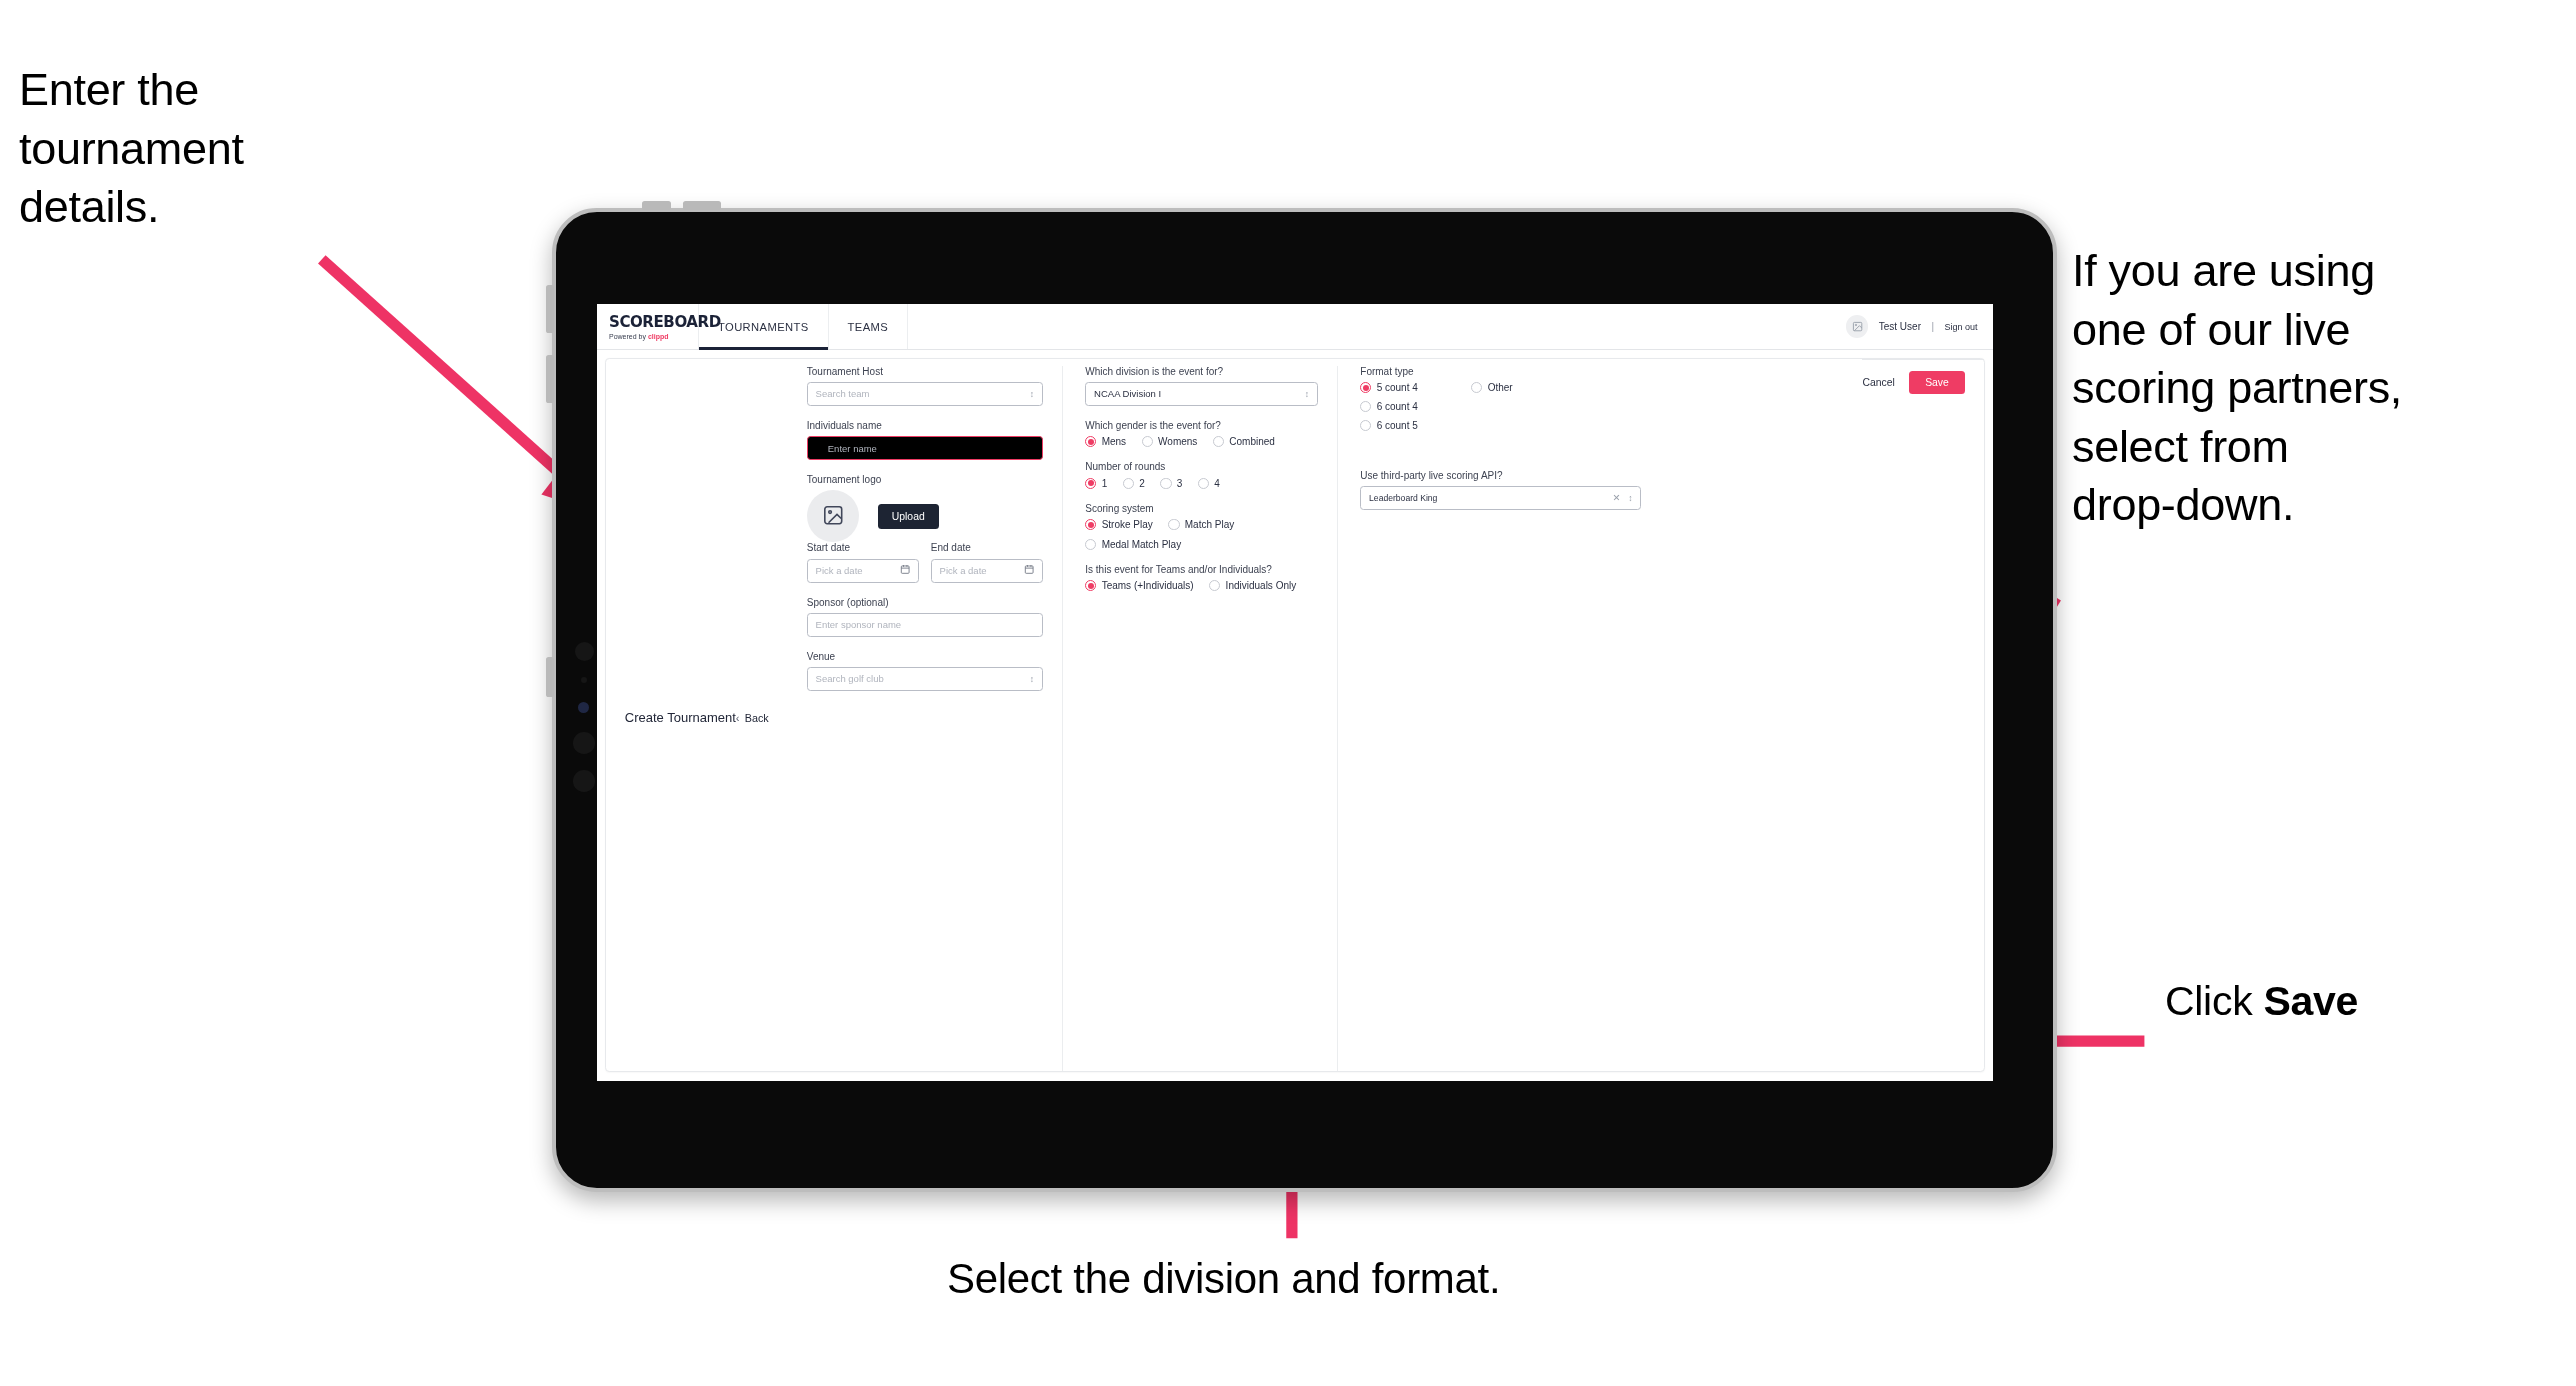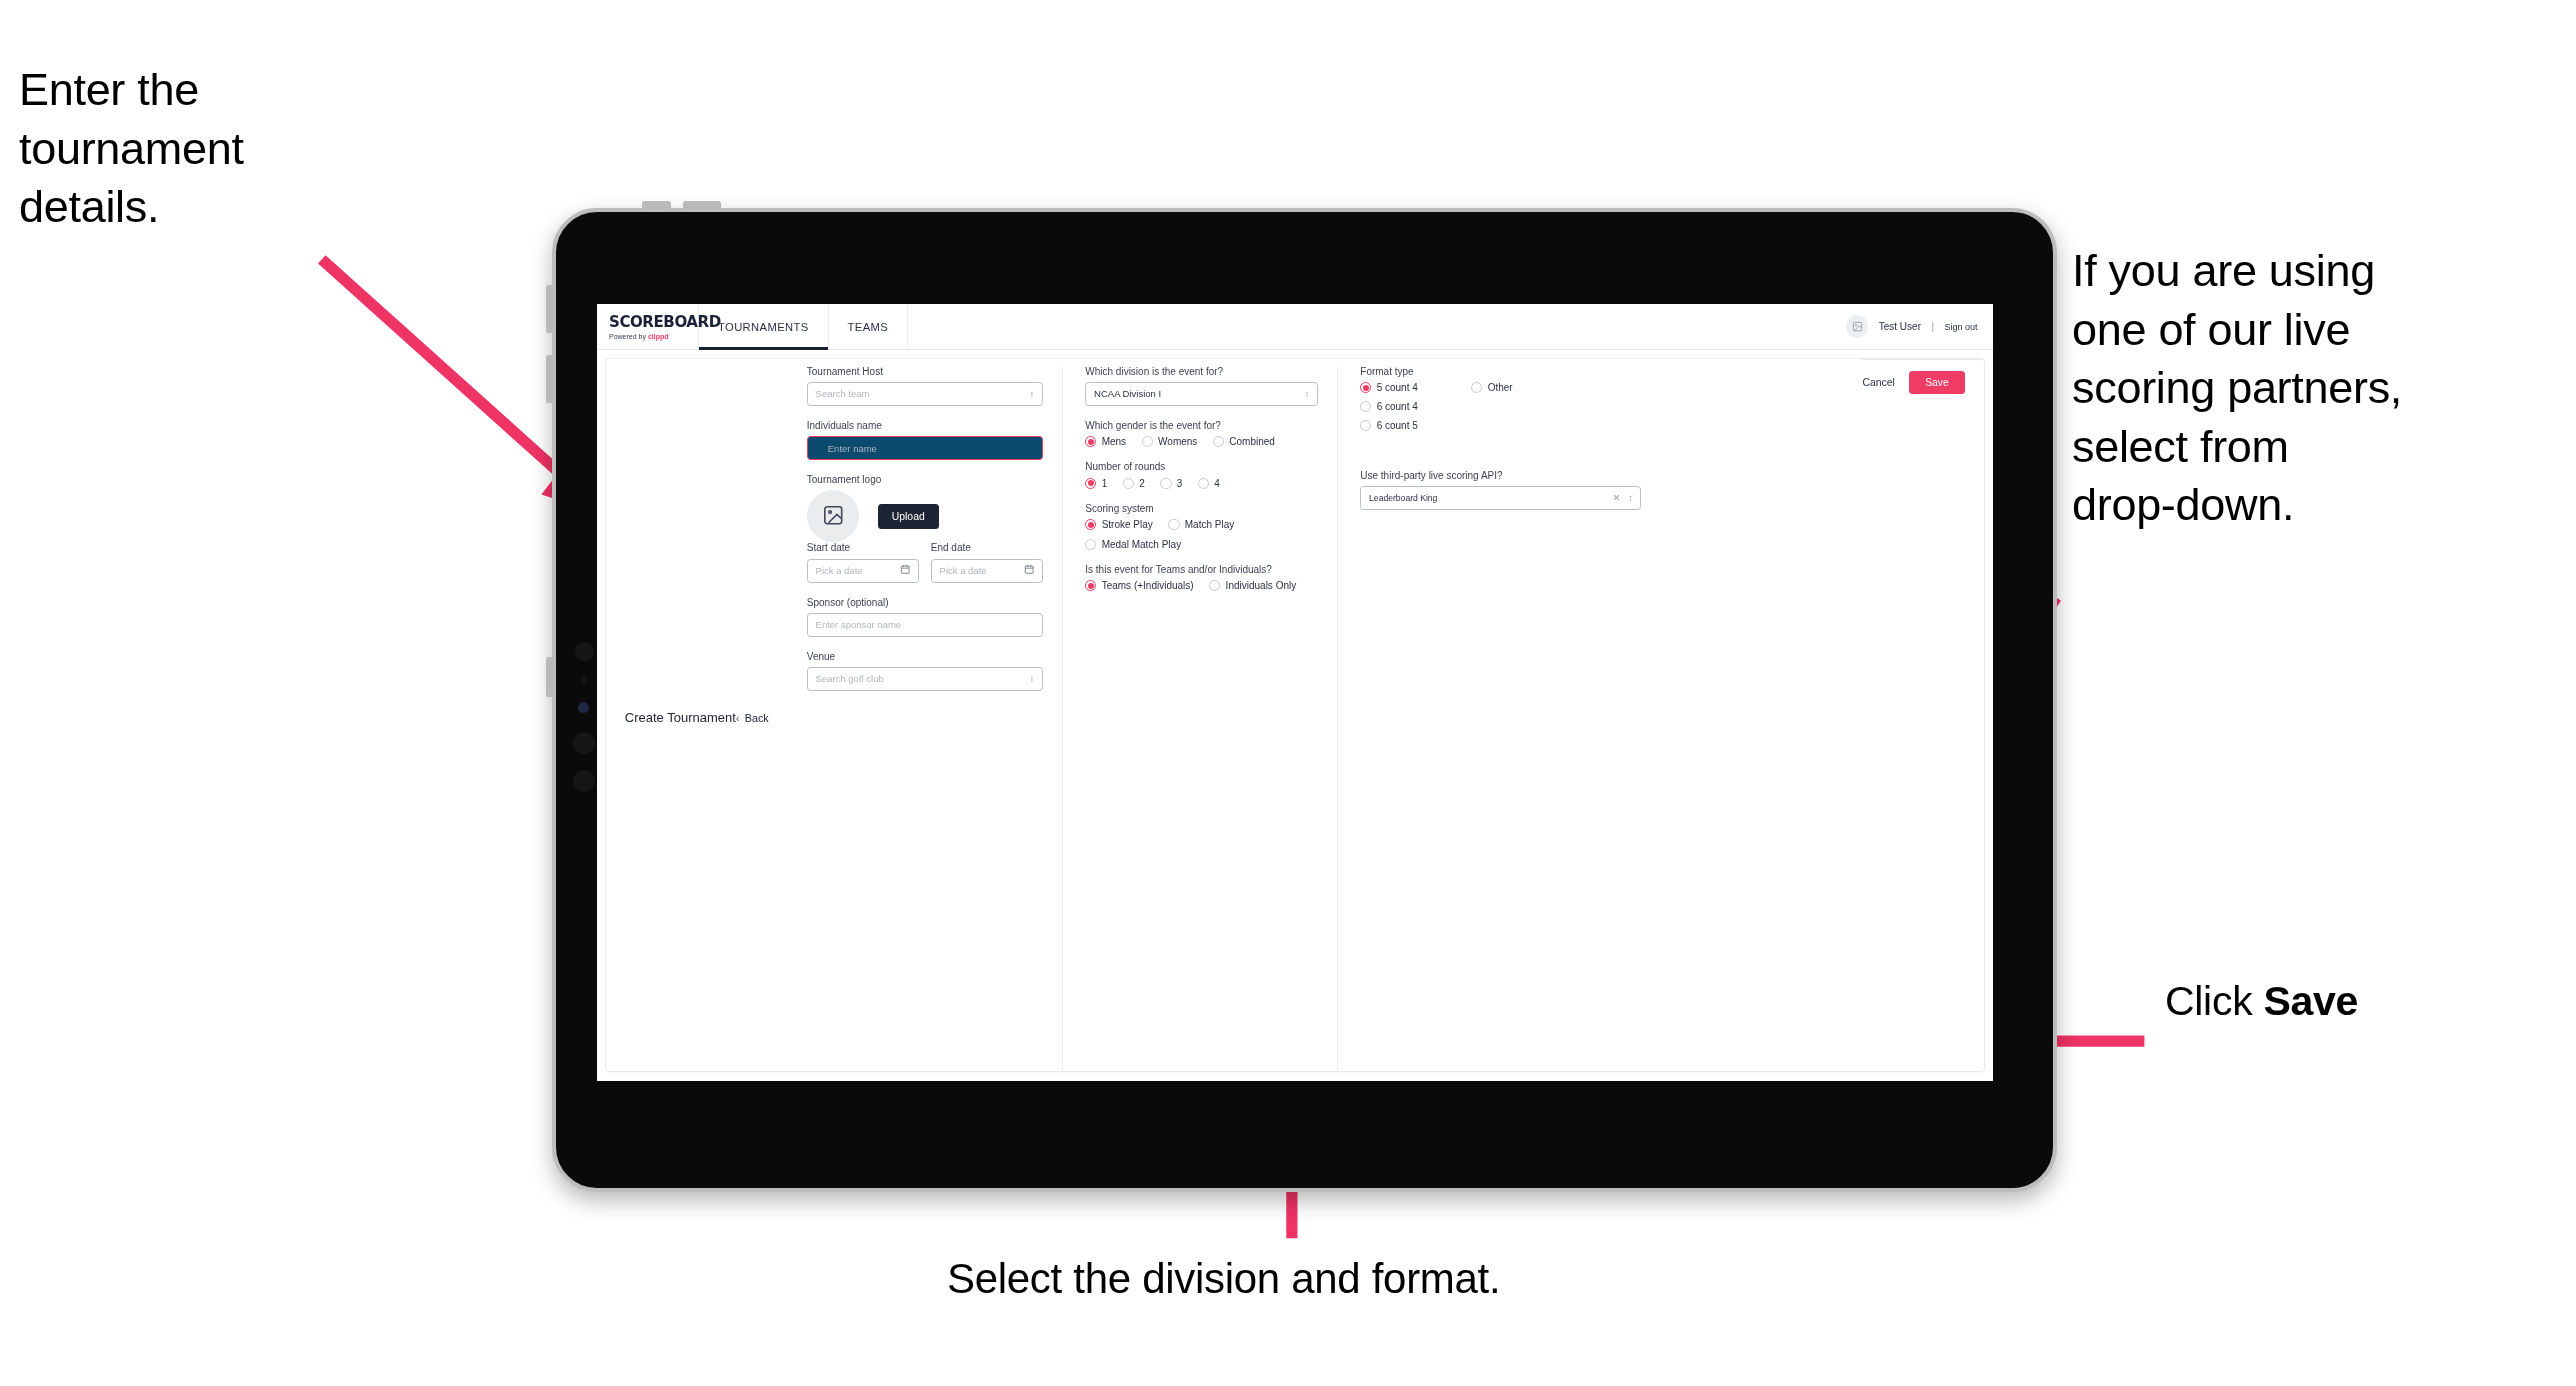--- a/index.html
+++ b/index.html
@@ -231,21 +231,21 @@
     padding: 0 7.8px;
     font-size: 9.5px;
     color: #b0b4bd;
     box-sizing: border-box;
     position: relative;
     cursor: text;
   }
   .inp.filled { color: #2b3042; }
   .inp.focused {
     border-color: #ef3c64;
-    background: #0c4a6e;
+    background: #000000;
     color: #b0b4bd;
     padding-left: 20px;
   }
   .inp .right-icons {
     margin-left: auto;
     display: flex;
     align-items: center;
     gap: 7.8px;
     color: #9aa0ab;
   }

